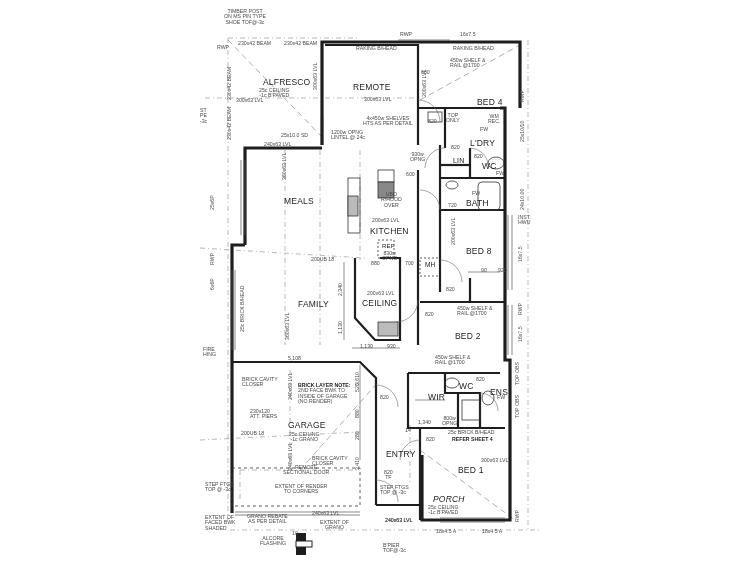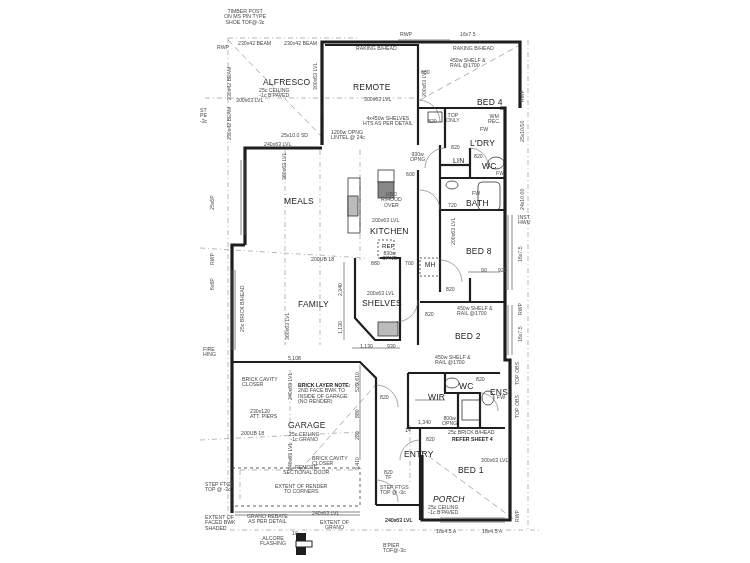--- a/index.html
+++ b/index.html
@@ -128,29 +128,29 @@
 <div class="lbl room" style="left:353px;top:83px;">REMOTE</div>
 <div class="lbl room" style="left:453px;top:98px;padding-left:24px;">BED 4</div>
 <div class="lbl room" style="left:470px;top:139px;">L'DRY</div>
 <div class="lbl room" style="left:453px;top:157px;font-size:7px;">LIN</div>
 <div class="lbl room" style="left:482px;top:162px;">WC</div>
 <div class="lbl room" style="left:466px;top:199px;">BATH</div>
 <div class="lbl room" style="left:284px;top:197px;">MEALS</div>
 <div class="lbl room" style="left:370px;top:227px;">KITCHEN</div>
 <div class="lbl room" style="left:466px;top:247px;">BED 8</div>
 <div class="lbl room" style="left:298px;top:300px;">FAMILY</div>
-<div class="lbl room" style="left:362px;top:299px;">SHELVES</div>
+<div class="lbl room" style="left:362px;top:299px;">CEILING</div>
 <div class="lbl room" style="left:425px;top:262px;font-size:6.5px;">MH</div>
 <div class="lbl room" style="left:382px;top:243px;font-size:6px;">REF</div>
 <div class="lbl room" style="left:455px;top:332px;">BED 2</div>
 <div class="lbl room" style="left:288px;top:421px;">GARAGE</div>
 <div class="lbl room" style="left:428px;top:393px;">WIR</div>
 <div class="lbl room" style="left:459px;top:382px;">WC</div>
 <div class="lbl room" style="left:490px;top:388px;">ENS</div>
-<div class="lbl room" style="left:386px;top:450px;margin-left:18px;">ENTRY</div>
+<div class="lbl room" style="left:386px;top:450px;">ENTRY</div>
 <div class="lbl room" style="left:458px;top:466px;">BED 1</div>
 <div class="lbl room" style="left:433px;top:495px;font-style:italic;">PORCH</div>
 
 <div class="lbl note center" style="left:224px;top:9px;">
   <div>TIMBER POST</div>
   <div>ON MS PIN TYPE</div>
   <div>SHOE TOF@-3c</div>
 </div>
 <div class="lbl note" style="left:238px;top:41px;">230x42 BEAM</div>
 <div class="lbl note" style="left:284px;top:41px;">230x42 BEAM</div>

